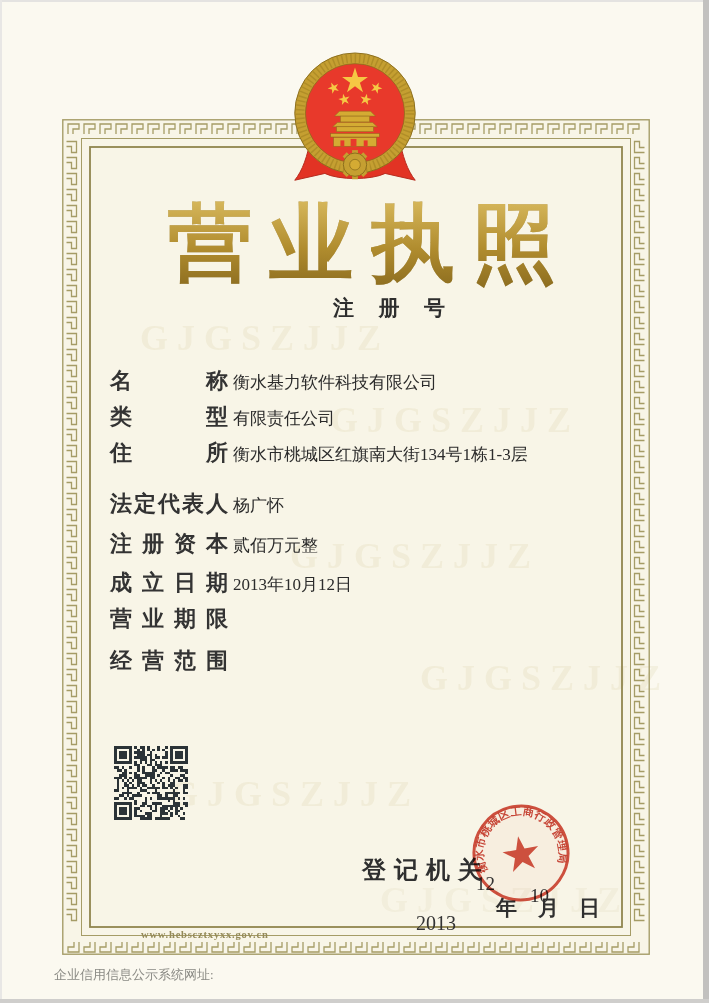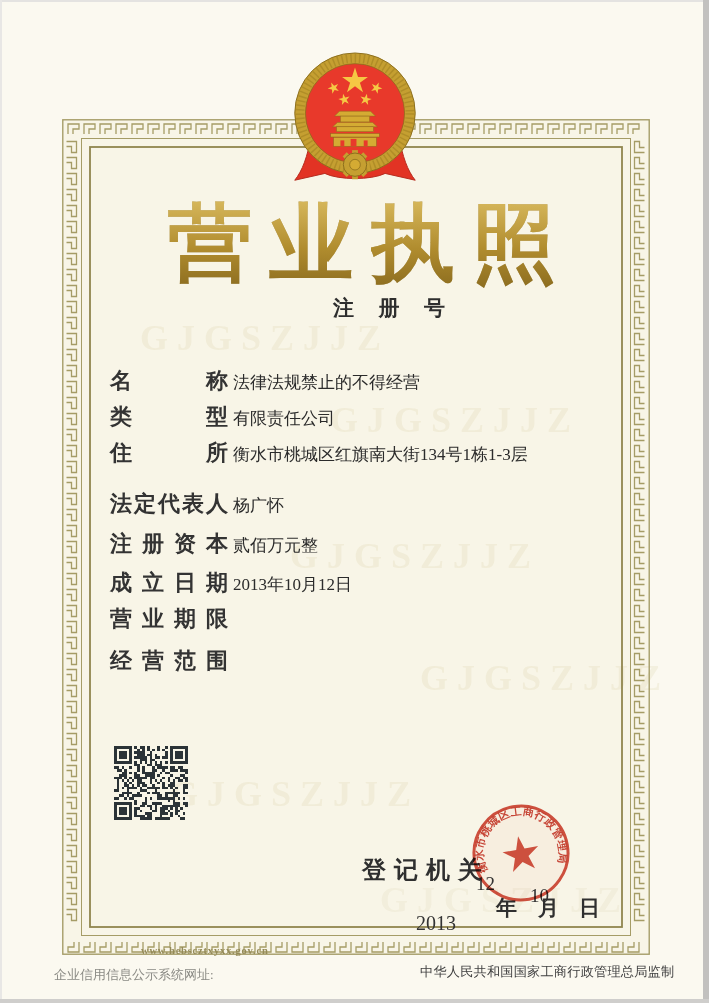--- a/index.html
+++ b/index.html
@@ -50,21 +50,21 @@
   .row-1{top:366px;} .row-2{top:402px;} .row-3{top:438px;}
   .row-4{top:489px;} .row-5{top:529px;} .row-6{top:568px;}
   .row-7{top:604px;} .row-8{top:646px;}
   .row-8 .fvalue{width:372px;font-size:13.5px;line-height:17px;}
 
   
   #qr{position:absolute;left:114px;top:746px;width:74px;height:74px;z-index:2;}
 
   
   #border-url{position:absolute;left:141px;top:929px;z-index:2;font-size:10.5px;font-weight:700;
-      letter-spacing:0.8px;color:#948a58;margin-top:16px;}
+      letter-spacing:0.8px;color:#948a58;}
 
   
   #registrar-label{position:absolute;left:362px;top:854px;width:120px;z-index:2;
       font-family:"Liberation Sans",sans-serif;font-weight:700;font-size:24px;color:#2f2f2f;}
   .dnum{position:absolute;z-index:2;color:#333;}
   #d-year{left:416px;top:912px;font-size:20px;}
   #d-month{left:476px;top:873px;font-size:19px;}
   #d-day{left:530px;top:885px;font-size:19px;}
   .dunit{position:absolute;z-index:2;font-family:"Liberation Sans",sans-serif;font-weight:600;
       font-size:21px;color:#2f2f2f;}
@@ -325,21 +325,21 @@
         <span>册</span>
         <span>号</span>
       </span>
   </div>
 
   <div class="row row-1">
     <span class="flabel jchars">
         <span>名</span>
         <span>称</span>
       </span>
-    <span class="fvalue">法律法规禁止的不得经营</span>
+    <span class="fvalue">衡水基力软件科技有限公司</span>
   </div>
   <div class="row row-2">
     <span class="flabel jchars">
         <span>类</span>
         <span>型</span>
       </span>
     <span class="fvalue">有限责任公司</span>
   </div>
   <div class="row row-3">
     <span class="flabel jchars">
@@ -750,19 +750,18 @@
       </defs>
       <circle cx="62" cy="62" r="47" fill="rgba(230,80,60,0.04)" stroke="#cf4434" stroke-width="3"></circle>
       <use href="#sealStar" transform="translate(62,64) scale(1.9)" fill="#cf4434"></use>
       <text font-size="11" font-weight="bold" fill="#c8382a" letter-spacing="0.4">
         <textPath href="#sealArc" startOffset="1">衡水市桃城区工商行政管理局</textPath>
       </text>
     </svg>
   </div>
 
   <span id="footer-left">企业信用信息公示系统网址:</span>
-  <span id="footer-right">中华人民共和国国家工商行政管理总局监制</span>
 
   <div class="edge edge-t"></div>
   <div class="edge edge-l"></div>
   <div class="edge edge-r"></div>
   <div class="edge edge-b"></div>
 </div>
 
 </body></html>

